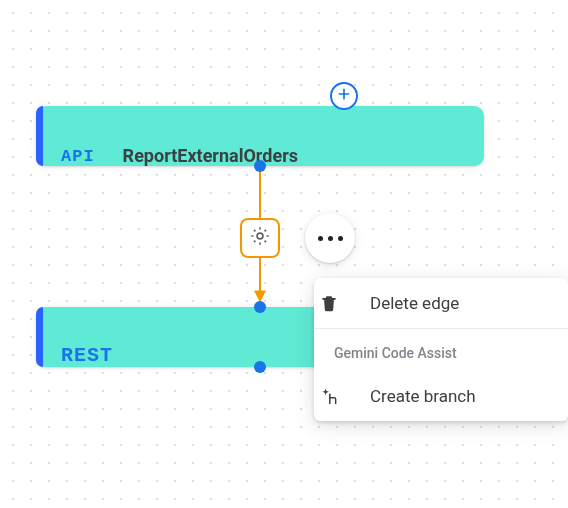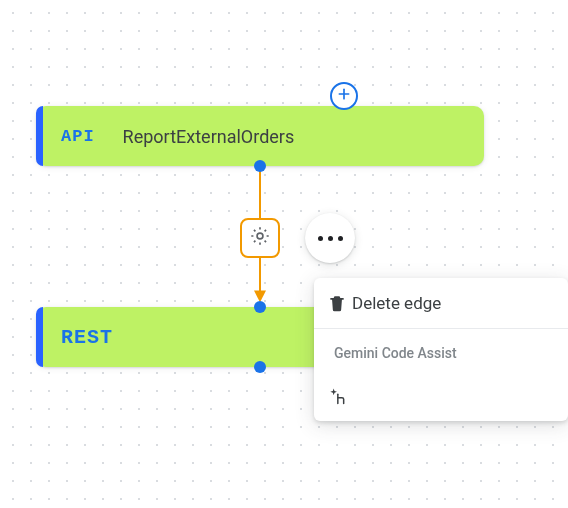--- a/index.html
+++ b/index.html
@@ -23,25 +23,25 @@
     border-radius: 50%;
     transform: translate(-50%, -50%);
     z-index: 4;
   }
 
   
   .node {
     position: absolute;
     width: 448px;
     height: 60px;
-    background: #bef264;
+    background: #5eead4;
     border-radius: 10px;
     box-shadow: 0 1px 2px rgba(60,64,67,.15), 0 1px 6px rgba(60,64,67,.10);
     display: flex;
-    align-items: center;
+    align-items: flex-end;
     z-index: 3;
   }
   .node .accent {
     width: 7px;
     background: #2962ff;
     border-top-left-radius: 10px;
     border-bottom-left-radius: 10px;
     align-self: stretch;
   }
   .node .tag {
@@ -50,21 +50,21 @@
     font-size: 17px;
     letter-spacing: 1px;
     color: #1a73e8;
     margin-left: 18px;
   }
   .node .tag.rest { font-size: 20px; }
   .node .title {
     font-size: 18px;
     color: #3c4043;
     margin-left: 28px;
-    font-weight: 400;
+    font-weight: 700;
     white-space: nowrap;
     overflow: hidden;
   }
 
   .add-btn {
     position: absolute;
     top: 82px;
     left: 330px;
     width: 28px; height: 28px;
     border: 2px solid #1a73e8;
@@ -114,24 +114,24 @@
     width: 254px;
     background: #fff;
     border-radius: 6px;
     box-shadow: 0 2px 4px rgba(60,64,67,.18), 0 4px 20px rgba(60,64,67,.16);
     z-index: 10;
     overflow: hidden;
   }
   .menu-item {
     display: flex;
     align-items: center;
-    padding: 14px 12px;
+    padding: 14px 4px;
     font-size: 17px;
     color: #3c4043;
-    gap: 4px;
+    gap: 30px;
   }
   .menu .sep { height:1px; background:#e8eaed; }
   .menu .section-head {
     padding: 16px 20px 10px 20px;
     font-size: 14px;
     color: #80868b;
     font-weight: 500;
   }
   .menu-item .mi-icon { width:22px; height:22px; color:#3c4043; flex-shrink:0; display:flex; align-items:center; justify-content:center; }
 
@@ -202,14 +202,15 @@
   <div class="sep"></div>
   <div class="section-head">Gemini Code Assist</div>
   <div class="menu-item">
     <span class="mi-icon">
       <svg viewBox="0 0 24 24" width="20" height="20" fill="none" stroke="currentColor" stroke-width="1.8" stroke-linejoin="round" stroke-linecap="round">
         <path d="M8 3 9 6 12 7 9 8 8 11 7 8 4 7 7 6 8 3z" fill="currentColor" stroke="none"></path>
         <path d="M13 10v11"></path>
           <path d="M13 14h5a2 2 0 0 1 2 2v5"></path>
       </svg>
     </span>
+    <span>Create branch</span>
   </div>
 </div>
 
 </body></html>

